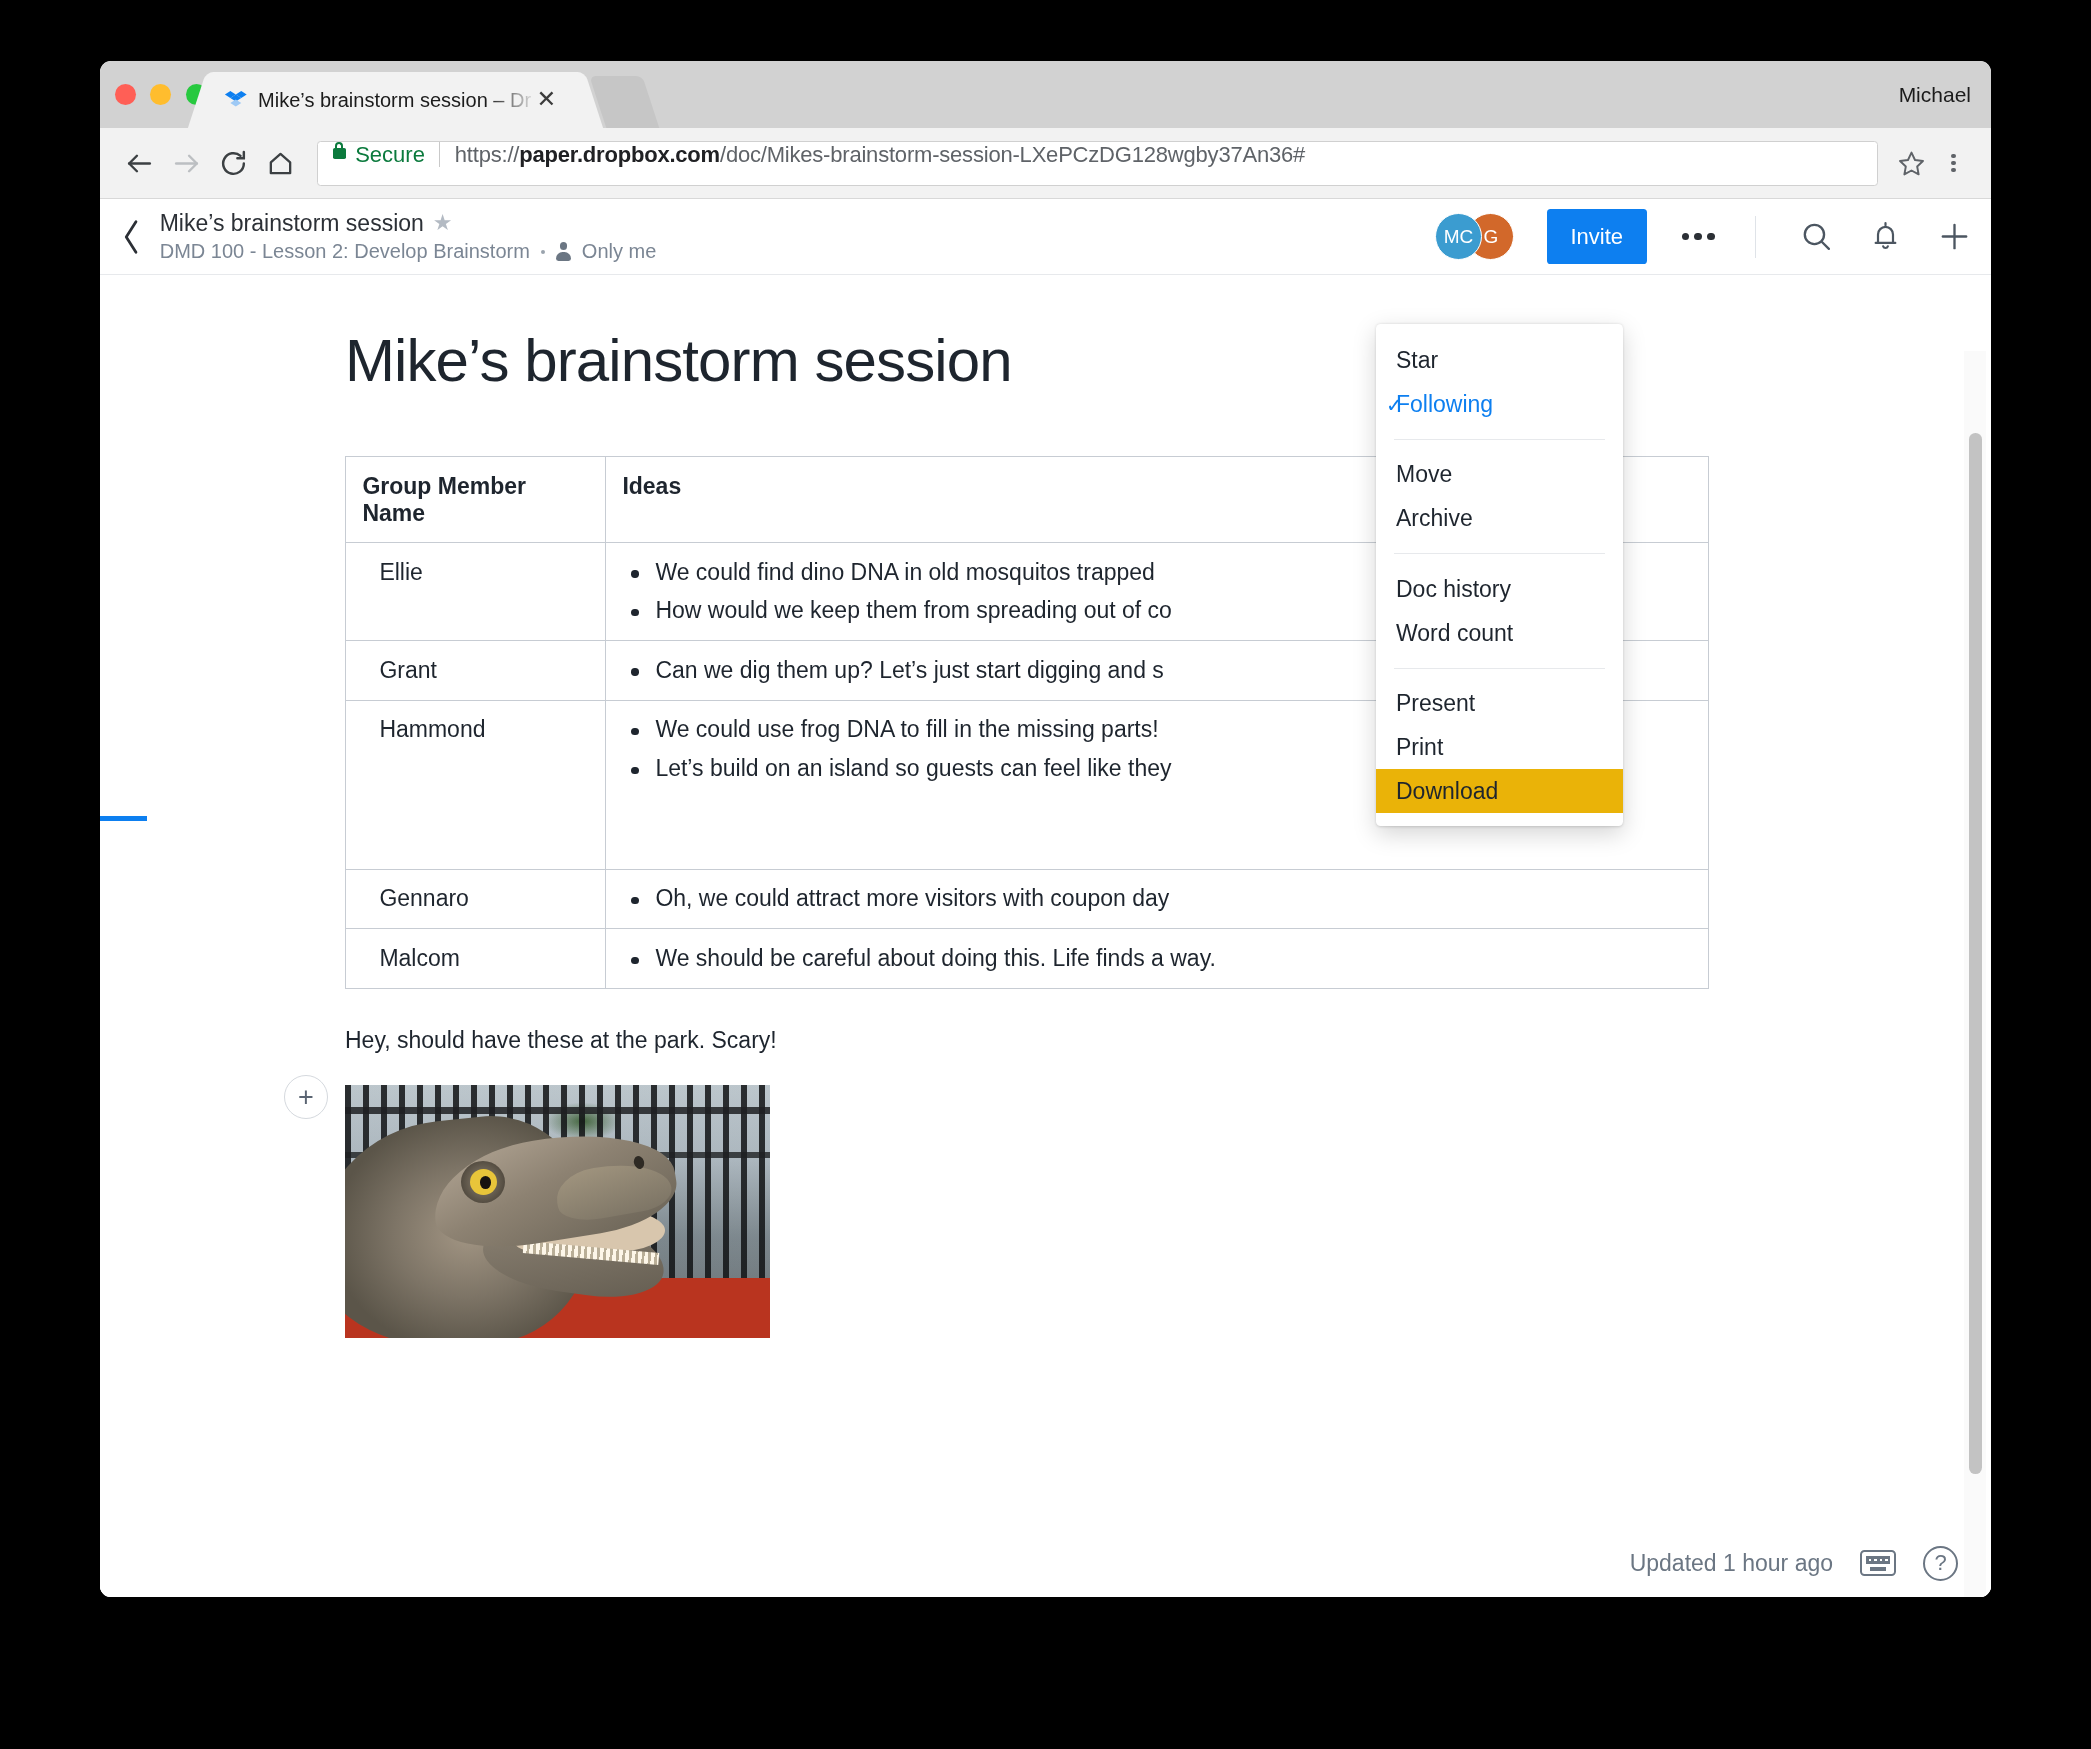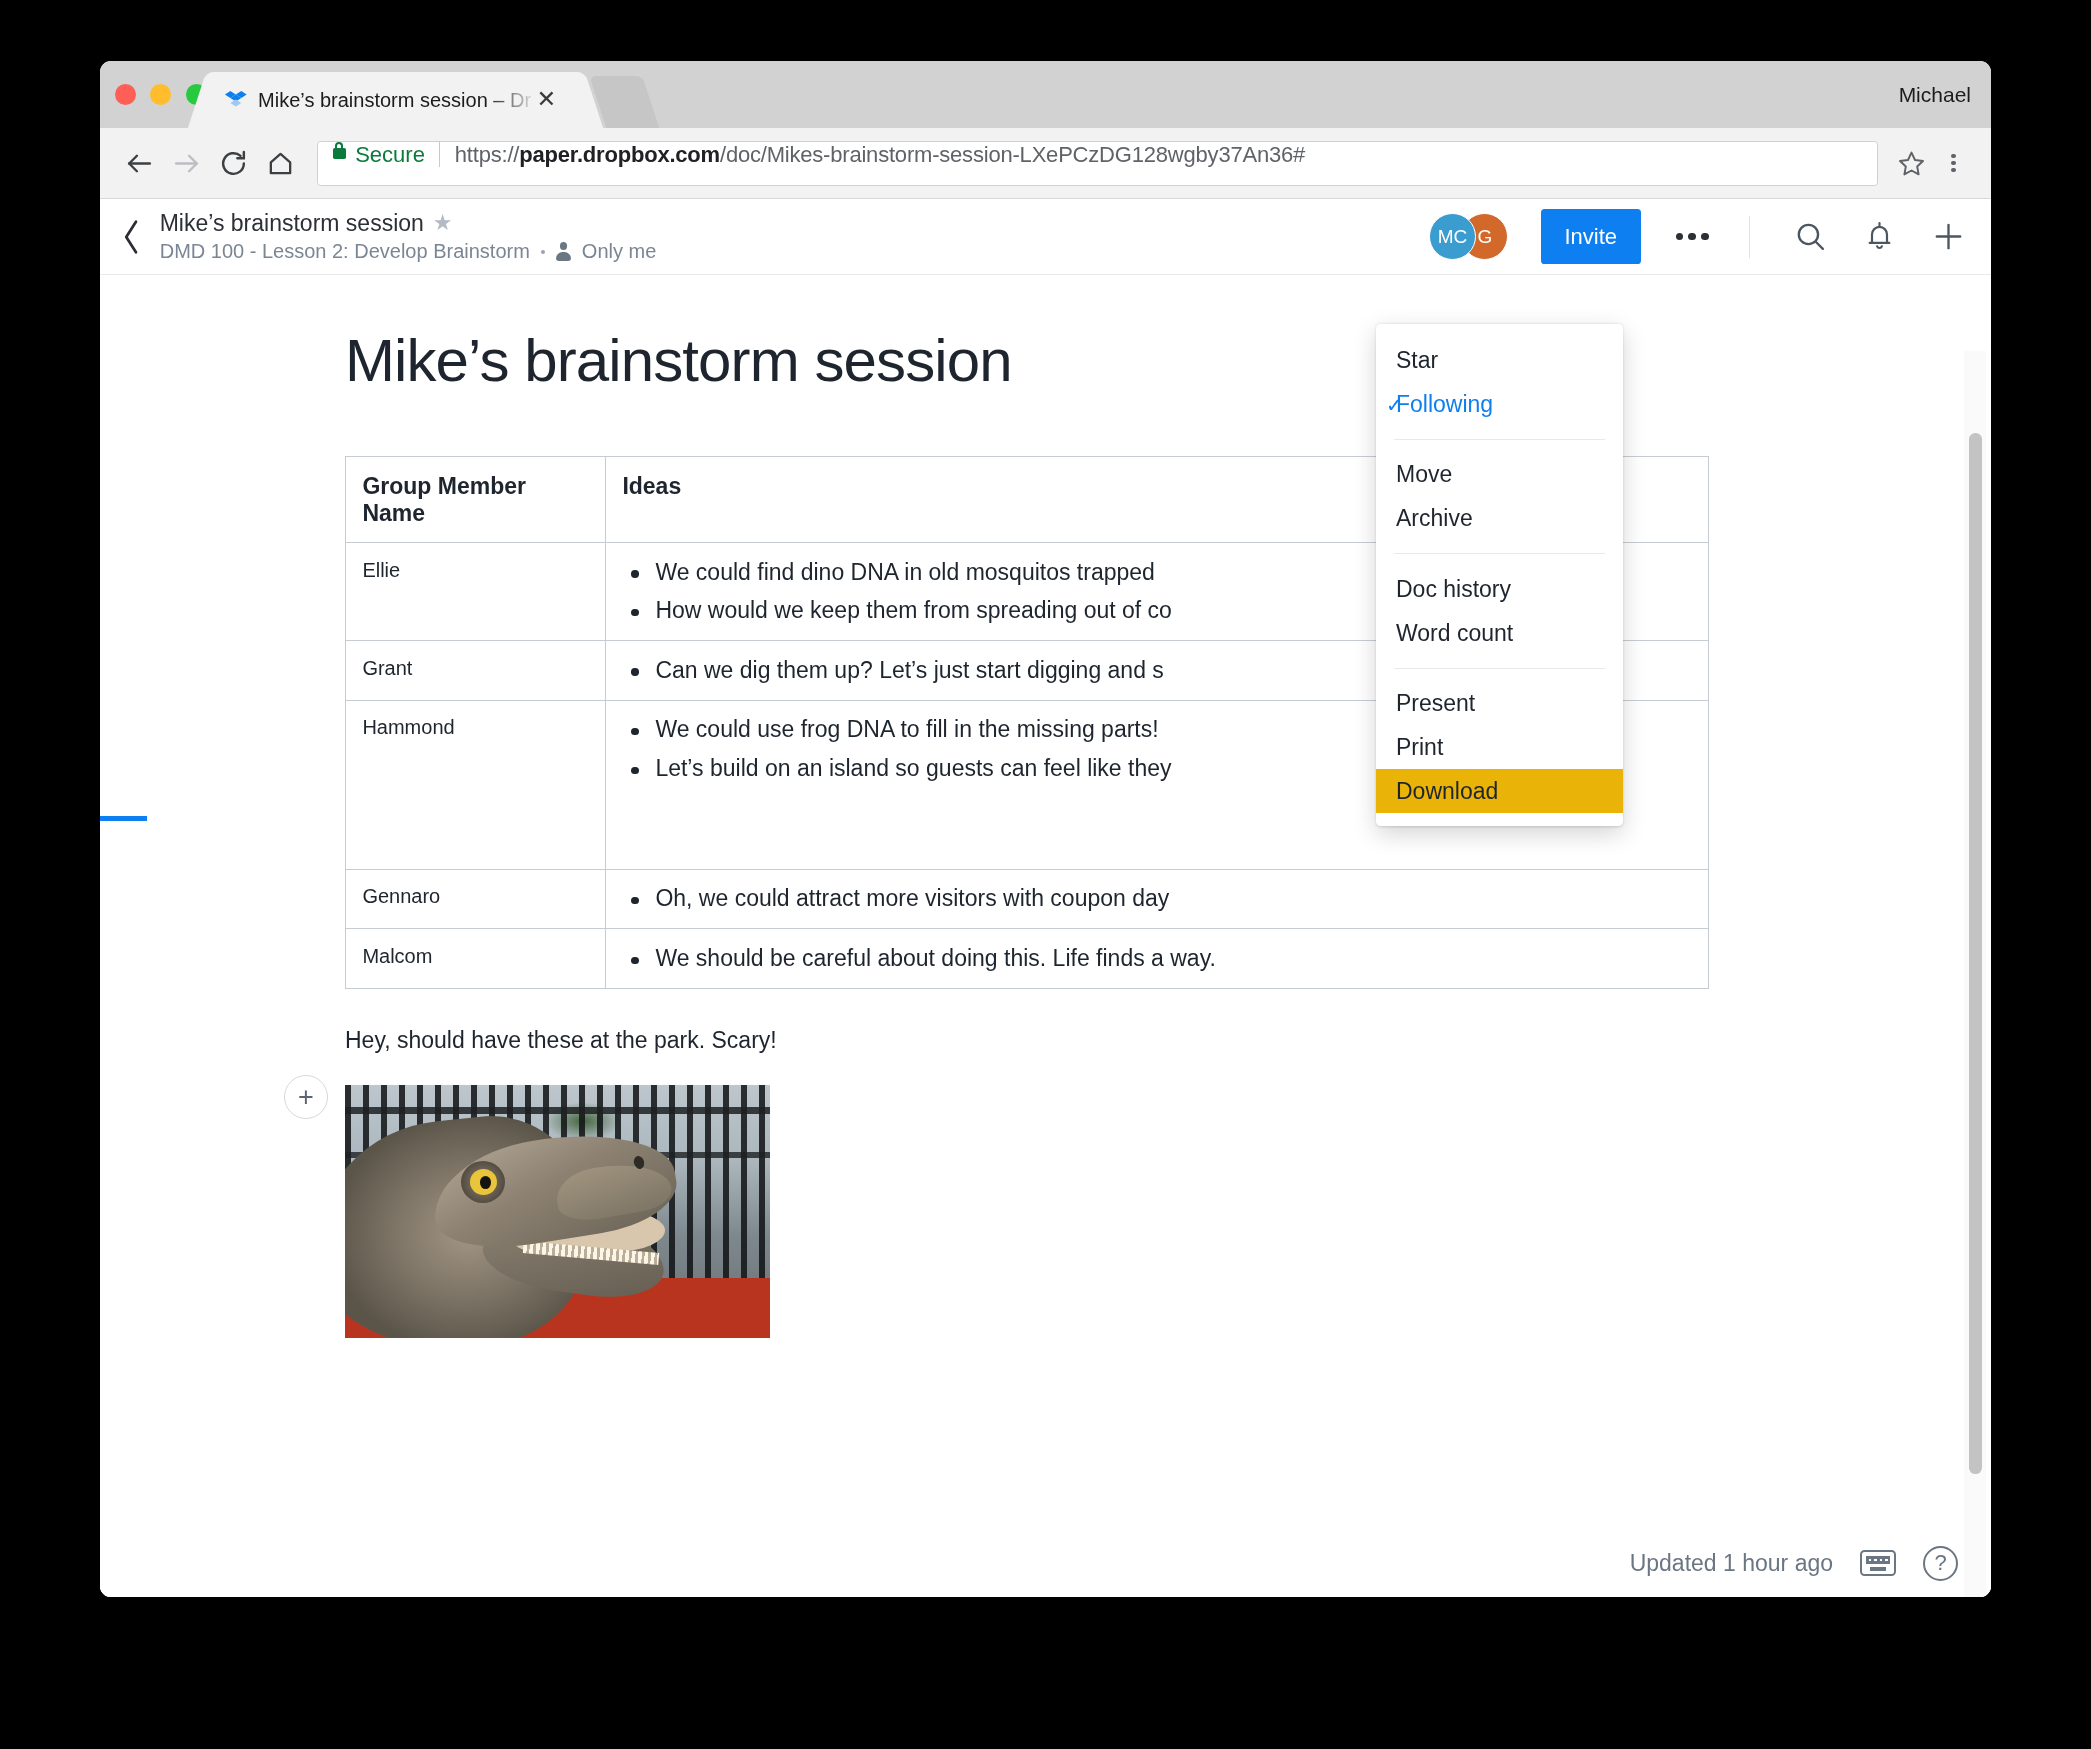--- a/index.html
+++ b/index.html
@@ -140,21 +140,21 @@
   .star-icon-sm { color:#b3bac3; font-size: 22px; line-height:1; }
   .doc-sub-row { display:flex; align-items:center; gap:11px; margin-top:3.6px; }
   .doc-folder { font-size: 20px; color: #7b8694; }
   .dot-sep { width:4.5px; height:4.5px; border-radius:50%; background:#9aa3ad; display:block; }
   .person-icon { width:14.5px; height:19px; position:relative; }
   .person-head { position:absolute; top:0; left:3.6px; width:7.3px; height:7.3px; border-radius:50%; background:#6b7683;}
   .person-body { position:absolute; bottom:0; left:0; width:14.5px; height:9px; border-radius:7.3px 7.3px 2.7px 2.7px; background:#6b7683;}
   .only-me { font-size: 20px; color: #7b8694; }
 
   .header-right {
-    margin-left:auto; display:flex; align-items:center; gap:16px; padding-right: 16px;
+    margin-left:auto; display:flex; align-items:center; gap:16px; padding-right: 10px;
   }
   .avatars { display:flex; align-items:center; margin-right: 16.4px; }
   .avatar {
     width:47px;height:47px;border-radius:50%;
     display:flex;align-items:center;justify-content:center;
     color:#fff;font-size:19px; border: 1.8px solid #fff;
   }
   .avatar + .avatar { margin-left:-14.5px; }
   .invite-btn {
     height: 55px; padding: 0 23.6px;
@@ -201,21 +201,21 @@
     table-layout: fixed;
   }
   table.ideas th, table.ideas td {
     border: 0.9px solid #c7ccd3;
     vertical-align: top;
     padding: 15.5px 18px 15.5px 16.4px;
   }
   table.ideas th { text-align:left; }
   table.ideas col.c1 { width: 260px; }
   .th-text { font-size: 23px; font-weight:700; color:#1e252e; }
-  .cell-name { font-size: 20px; color:#1e252e; }
+  .cell-name { font-size: 23px; color:#1e252e;margin-left:17px; }
   .cell-list { list-style:none; }
   .cell-list li {
     font-size: 23px; color:#1e252e; line-height: 1.2;
     position:relative; padding-left: 33px; margin-bottom: 11px;
     white-space: nowrap;
   }
   .cell-list li:last-child { margin-bottom: 0; }
   .cell-list li::before {
     content:""; position:absolute; left: 9px; top: 11.8px;
     width:7.3px;height:7.3px;border-radius:50%;background:#1e252e;

